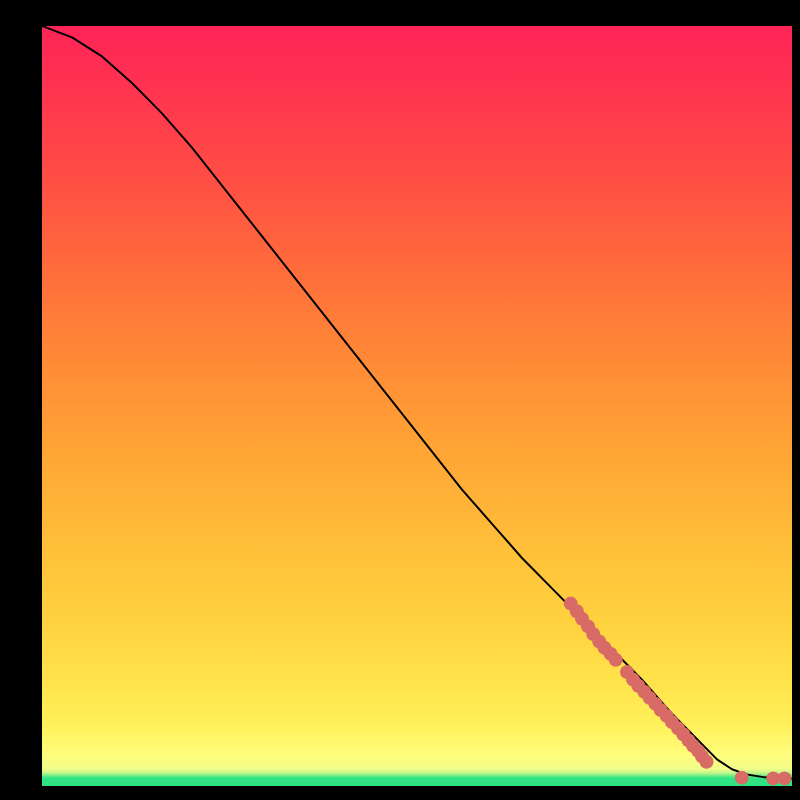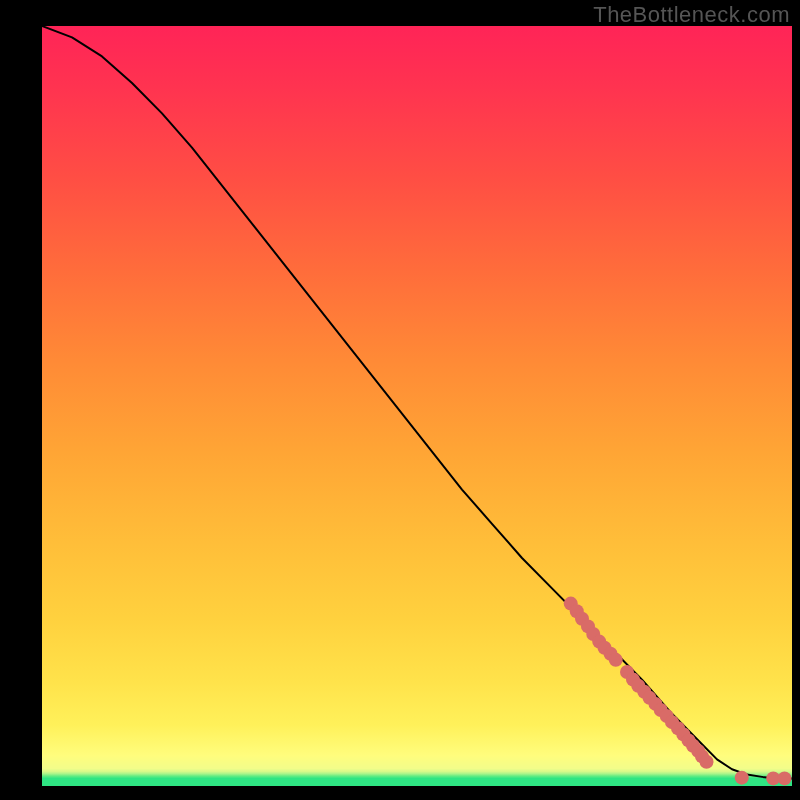--- a/index.html
+++ b/index.html
@@ -63,21 +63,20 @@
     inset: 0;
     width: 100%;
     height: 100%;
   }
 </style>
 </head>
 <body>
 
 <div class="stage">
 
-  <div class="watermark">TheBottleneck.com</div>
 
   <div class="plot">
     <div class="gradient"></div>
     <svg class="overlay" viewBox="0 0 750 760" preserveAspectRatio="none">
       <path id="curve-path" fill="none" stroke="#000000" stroke-width="2" stroke-linecap="round" stroke-linejoin="round" d="M0.00 0.00 L30.00 11.40 L60.00 30.40 L90.00 57.00 L120.00 87.40 L150.00 121.60 L180.00 159.60 L210.00 197.60 L240.00 235.60 L270.00 273.60 L300.00 311.60 L330.00 349.60 L360.00 387.60 L390.00 425.60 L420.00 463.60 L450.00 497.80 L480.00 532.00 L510.00 562.40 L540.00 592.80 L570.00 623.20 L600.00 653.60 L630.00 687.80 L645.00 703.00 L660.00 718.20 L675.00 733.40 L690.00 743.28 L705.00 748.60 L720.00 750.88 L735.00 752.40 L750.00 752.40"></path>
       <g id="points-group">
           <circle cx="528.75" cy="577.60" r="7" fill="#d96b67"></circle>
           <circle cx="534.75" cy="585.20" r="7" fill="#d96b67"></circle>
           <circle cx="540.00" cy="592.80" r="7" fill="#d96b67"></circle>
           <circle cx="546.00" cy="600.40" r="7" fill="#d96b67"></circle>

